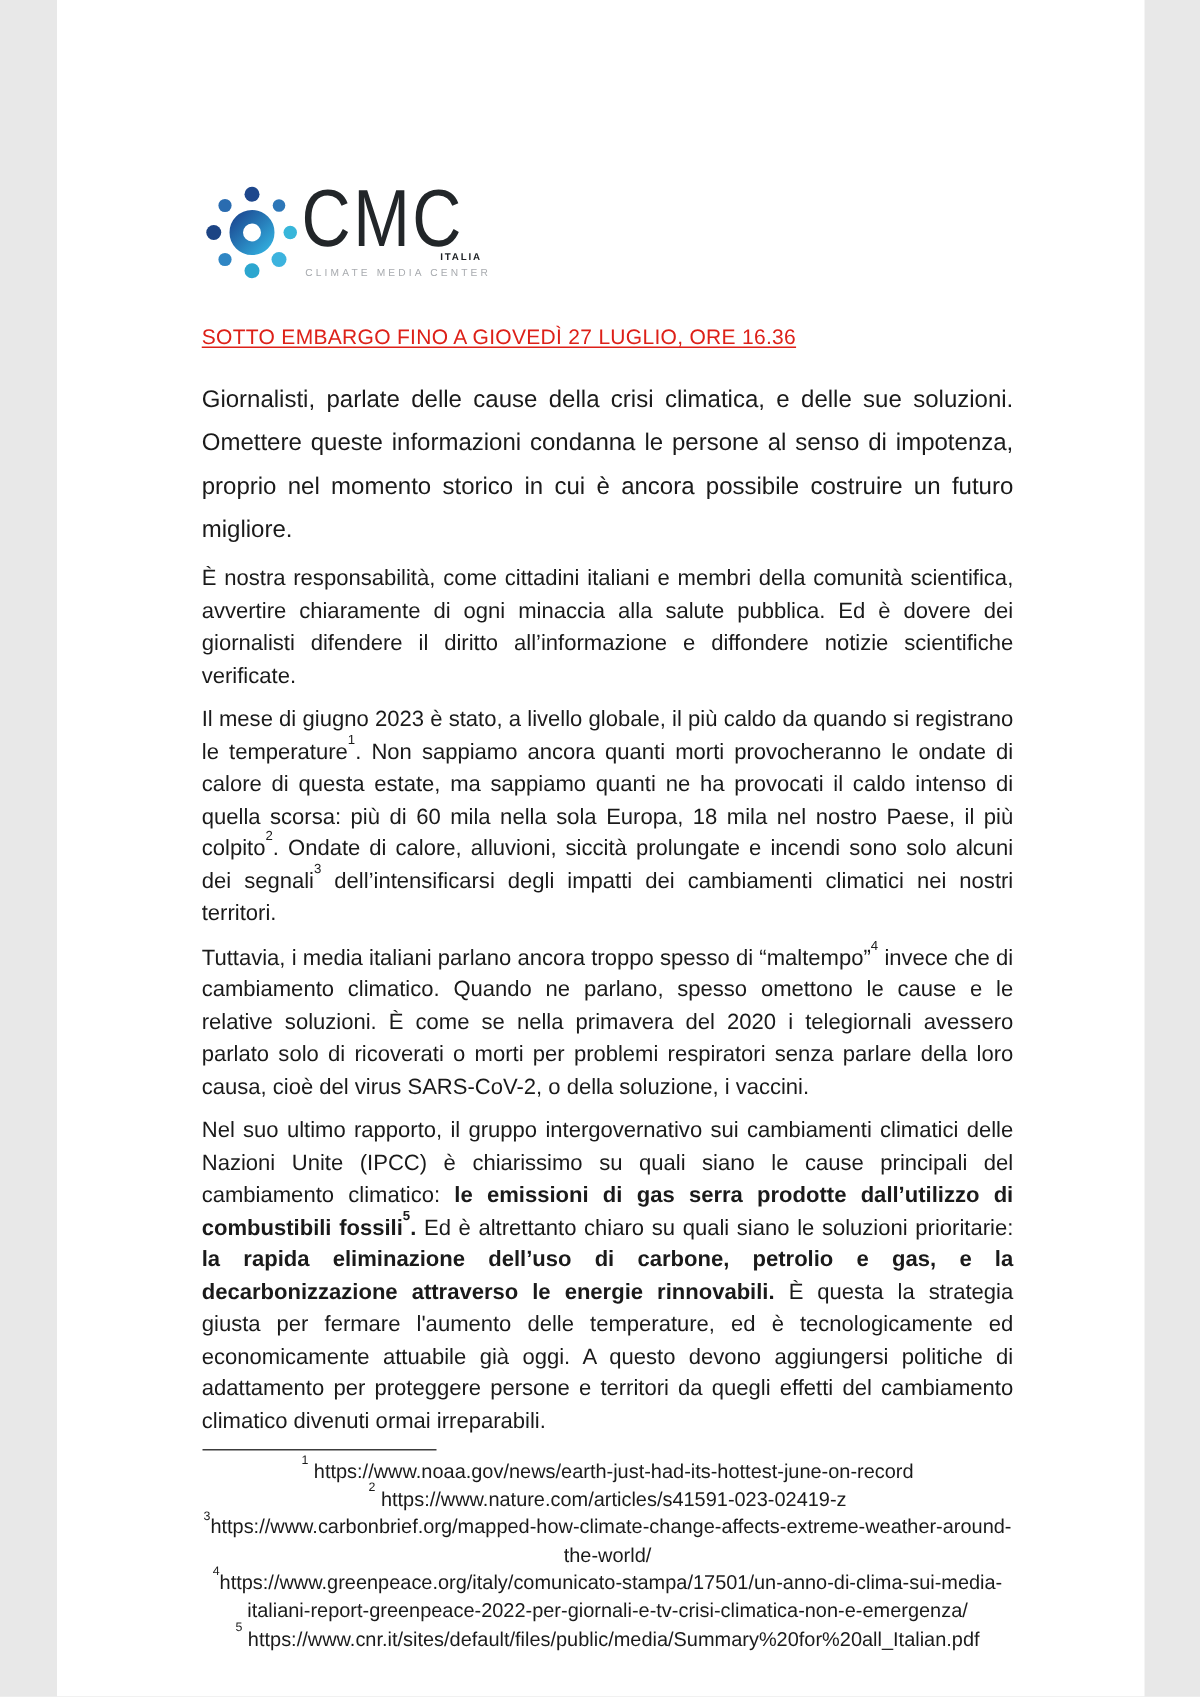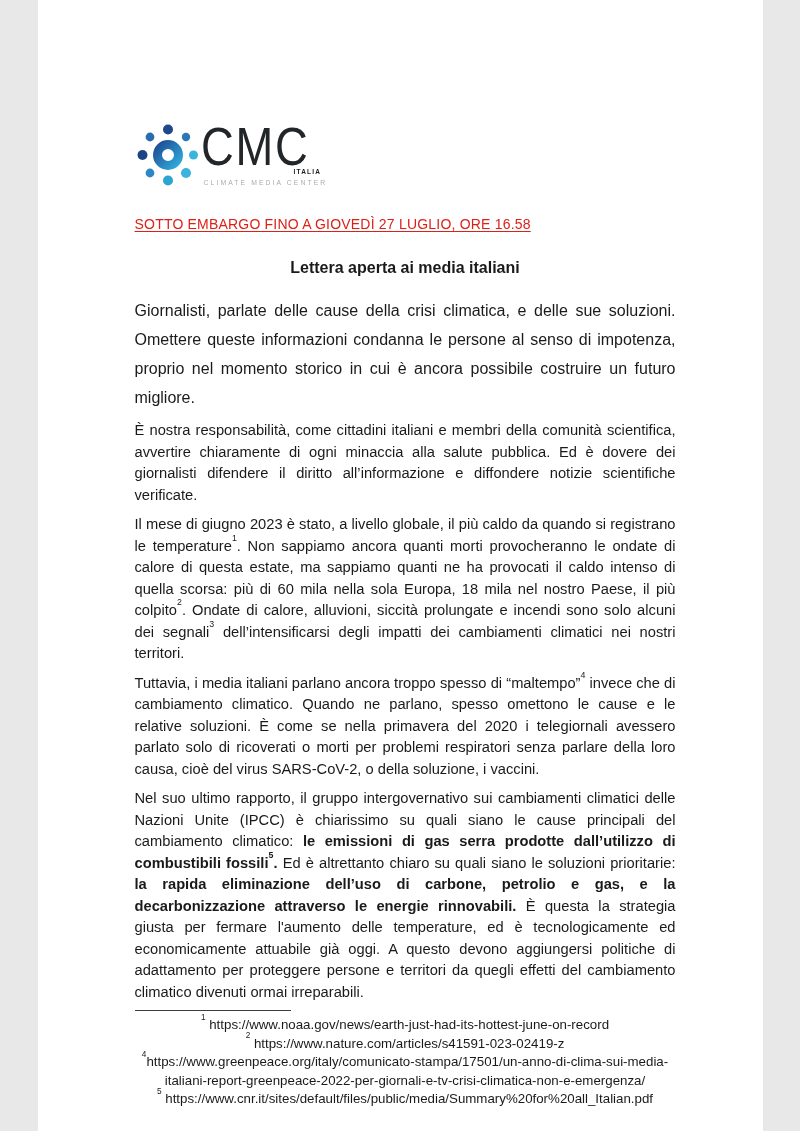--- a/index.html
+++ b/index.html
@@ -83,36 +83,36 @@
         <circle cx="33" cy="65.5" r="5" fill="#2ca6cf"></circle>
         <circle cx="15" cy="58" r="4.4" fill="#2f86c4"></circle>
         <circle cx="7.5" cy="40" r="5" fill="#1c4484"></circle>
         <circle cx="15" cy="22" r="4.4" fill="#2a6cb0"></circle>
       </svg>
       <div class="logo-word">CMC</div>
       <div class="logo-italia">ITALIA</div>
       <div class="logo-tagline">CLIMATE MEDIA CENTER</div>
     </header>
 
-    <p class="embargo" style="color: rgb(221, 32, 24);">SOTTO EMBARGO FINO A GIOVEDÌ 27 LUGLIO, ORE 16.58</p>
+    <p class="embargo" style="color: rgb(221, 32, 24);">SOTTO EMBARGO FINO A GIOVEDÌ 27 LUGLIO, ORE 16.36</p>
 
-    <h1 class="title">Lettera aperta ai media italiani</h1>
 
     <p class="lead">Giornalisti, parlate delle cause della crisi climatica, e delle sue soluzioni. Omettere queste informazioni condanna le persone al senso di impotenza, proprio nel momento storico in cui è ancora possibile costruire un futuro migliore.</p>
 
     <section class="paragraphs">
         <p class="para"><span>È nostra responsabilità, come cittadini italiani e membri della comunità scientifica, avvertire chiaramente di ogni minaccia alla salute pubblica. Ed è dovere dei giornalisti difendere il diritto all’informazione e diffondere notizie scientifiche verificate.</span></p>
         <p class="para"><span>Il mese di giugno 2023 è stato, a livello globale, il più caldo da quando si registrano le temperature</span><sup>1</sup><span>. Non sappiamo ancora quanti morti provocheranno le ondate di calore di questa estate, ma sappiamo quanti ne ha provocati il caldo intenso di quella scorsa: più di 60 mila nella sola Europa, 18 mila nel nostro Paese, il più colpito</span><sup>2</sup><span>. Ondate di calore, alluvioni, siccità prolungate e incendi sono solo alcuni dei segnali</span><sup>3</sup><span> dell’intensificarsi degli impatti dei cambiamenti climatici nei nostri territori.</span></p>
         <p class="para"><span>Tuttavia, i media italiani parlano ancora troppo spesso di “maltempo”</span><sup>4</sup><span> invece che di cambiamento climatico. Quando ne parlano, spesso omettono le cause e le relative soluzioni. È come se nella primavera del 2020 i telegiornali avessero parlato solo di ricoverati o morti per problemi respiratori senza parlare della loro causa, cioè del virus SARS-CoV-2, o della soluzione, i vaccini.</span></p>
         <p class="para"><span>Nel suo ultimo rapporto, il gruppo intergovernativo sui cambiamenti climatici delle Nazioni Unite (IPCC) è chiarissimo su quali siano le cause principali del cambiamento climatico: </span><span class="b">le emissioni di gas serra prodotte dall’utilizzo di combustibili fossili</span><sup class="b">5</sup><span class="b">. </span><span>Ed è altrettanto chiaro su quali siano le soluzioni prioritarie: </span><span class="b">la rapida eliminazione dell’uso di carbone, petrolio e gas, e la decarbonizzazione attraverso le energie rinnovabili.</span><span> È questa la strategia giusta per fermare  l'aumento delle temperature, ed è tecnologicamente ed economicamente attuabile già oggi. A questo devono aggiungersi politiche di adattamento per proteggere persone e territori da quegli effetti del cambiamento climatico divenuti ormai irreparabili.</span></p>
       </section>
 
     <div class="fn-rule"></div>
 
     <section class="footnotes">
         <div class="footnote"><sup class="fn-marker">1</sup><span class="fn-text"> https://www.noaa.gov/news/earth-just-had-its-hottest-june-on-record</span></div>
         <div class="footnote"><sup class="fn-marker">2</sup><span class="fn-text"> https://www.nature.com/articles/s41591-023-02419-z</span></div>
+        <div class="footnote"><sup class="fn-marker">3</sup><span class="fn-text">https://www.carbonbrief.org/mapped-how-climate-change-affects-extreme-weather-around-the-world/</span></div>
         <div class="footnote"><sup class="fn-marker">4</sup><span class="fn-text">https://www.greenpeace.org/italy/comunicato-stampa/17501/un-anno-di-clima-sui-media-italiani-report-greenpeace-2022-per-giornali-e-tv-crisi-climatica-non-e-emergenza/</span></div>
         <div class="footnote"><sup class="fn-marker">5</sup><span class="fn-text"> https://www.cnr.it/sites/default/files/public/media/Summary%20for%20all_Italian.pdf</span></div>
       </section>
 
   </div>
 </div>
 
 </body></html>

